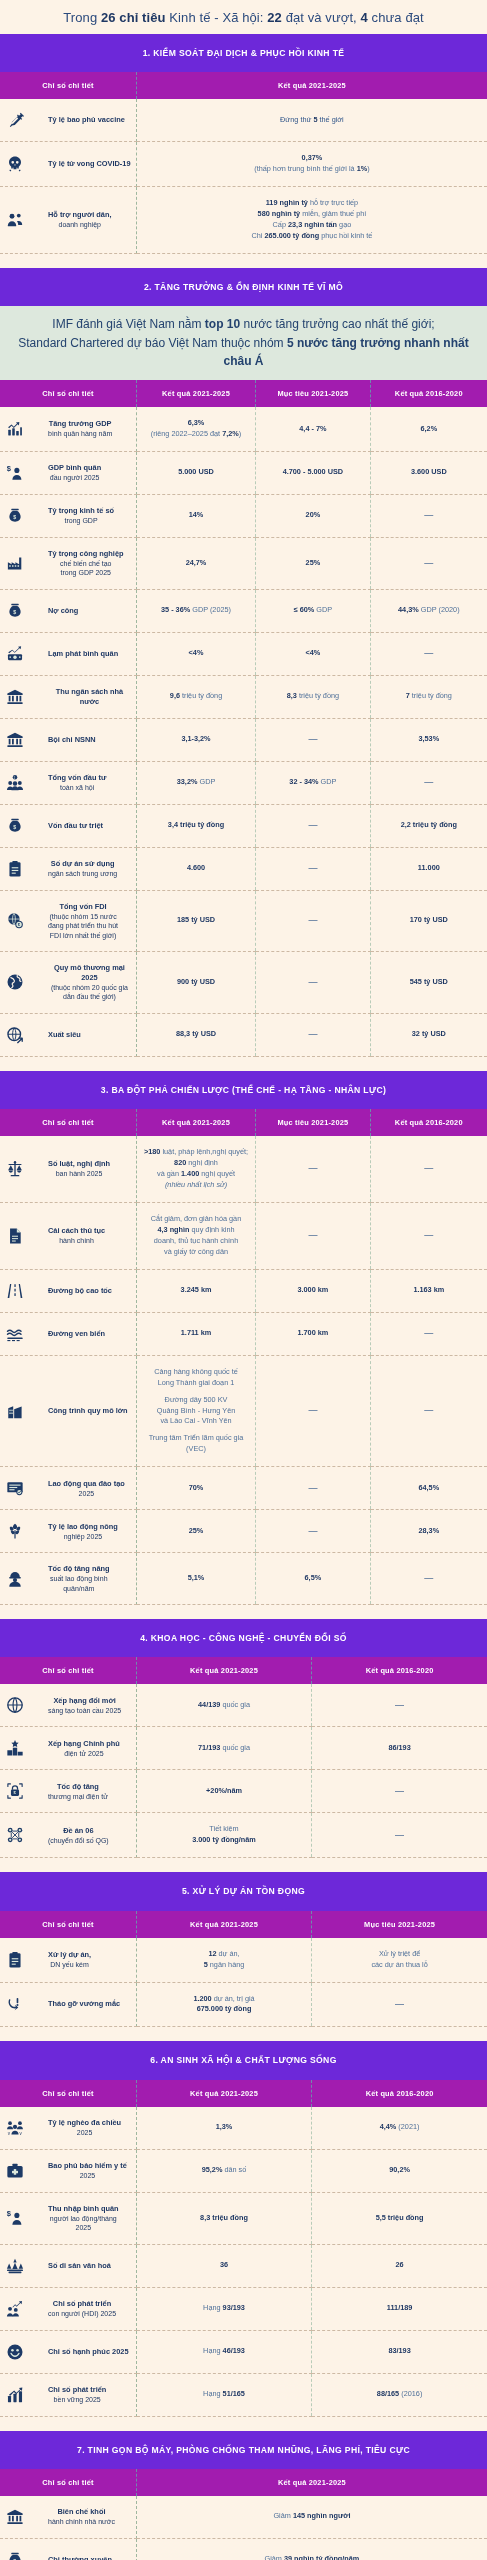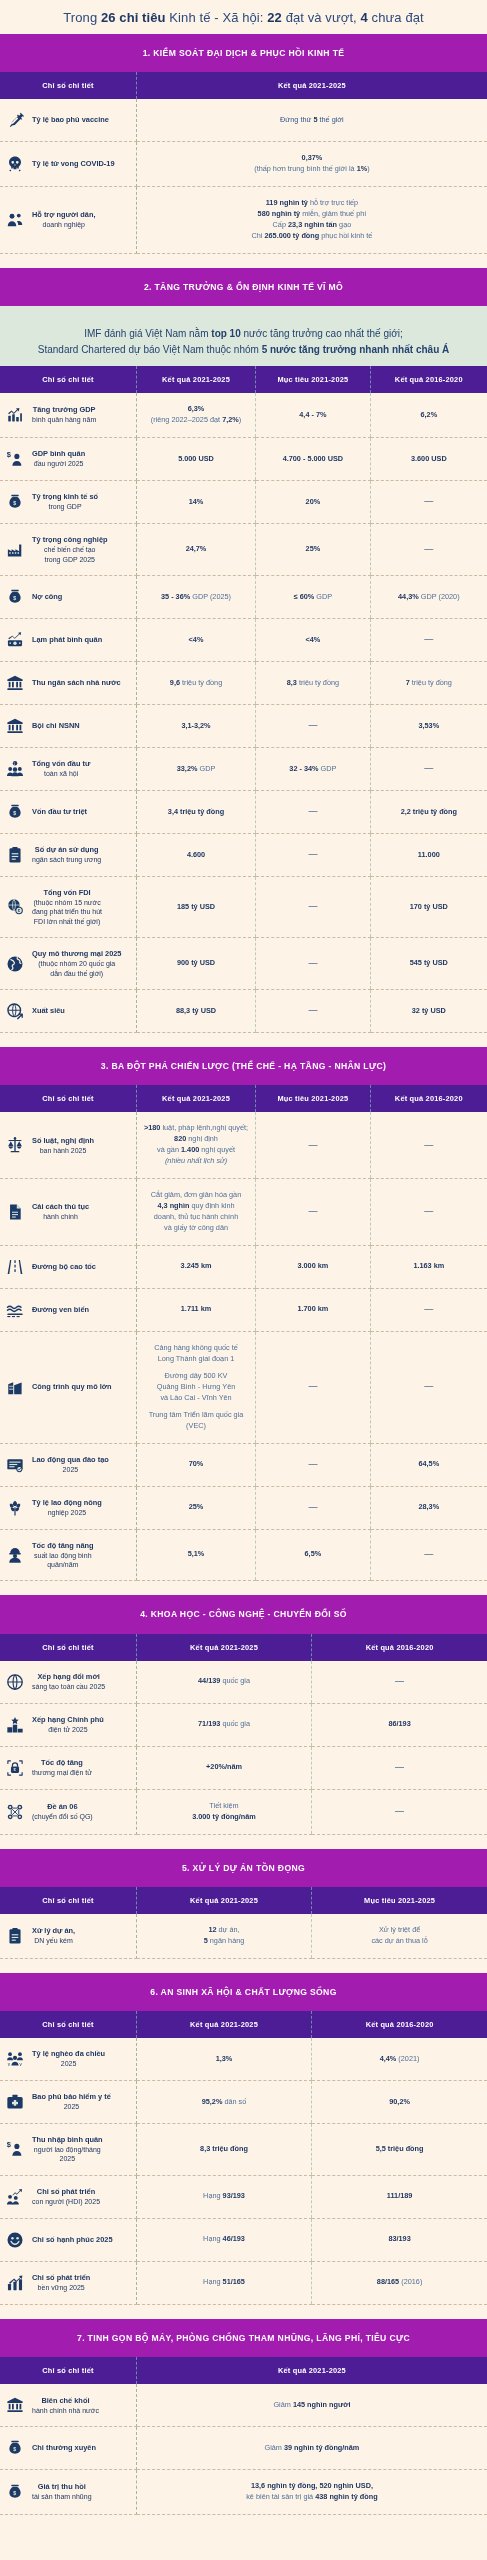--- a/index.html
+++ b/index.html
@@ -18,47 +18,47 @@
     font-size:13px;
     color:#2b4a7d;
     padding:10px 8px 9px 8px;
     letter-spacing:.1px;
   }
   .topnote b{font-weight:bold;color:#1f3864;}
 
   
   .section{margin:0 0 14px 0;}
   .sec-title{
-    background:#a21caf;
+    background:#6d28d9;
     color:#ffffff;
     text-align:center;
     font-size:8.6px;
     font-weight:bold;
     letter-spacing:.35px;
     padding:14px 6px 14px 6px;
     line-height:1.2;
   }
   .sec-note{
     background:#dde8dd;
     color:#24436f;
     text-align:center;
-    font-size:10px;
+    font-size:12px;
     line-height:1.55;
-    padding:20px 10px 9px 10px;
+    padding:9px 10px 9px 10px;
   }
   .sec-note b{font-weight:bold;}
 
   
   table.grid{
     width:100%;
     border-collapse:collapse;
     table-layout:fixed;
   }
   table.grid thead th{
-    background:#4c1d95;
+    background:#a21caf;
     color:#ffffff;
     font-size:7.4px;
     font-weight:bold;
     letter-spacing:.2px;
     padding:9px 4px;
     text-align:center;
     vertical-align:middle;
   }
   table.grid thead th + th{border-left:1px dashed #6f89ad;margin-top:11px;}
 
@@ -76,21 +76,21 @@
   table.grid tbody td:first-child{border-left:none;}
   table.grid tbody tr:last-child td{border-bottom:1px dashed #cdb9a4;}
   td.label{
     background:#dce8dc;
     text-align:left;
     padding:9px 6px 9px 8px;
     border-bottom:1px dashed #b7c9b7;
     border-left:none;
     border-right:1px dashed #9fb79f;
   }
-  .labelwrap{display:flex;align-items:center;gap:7px;}
+  .labelwrap{display:flex;align-items:center;gap:23px;}
   .ltext{
     font-size:7.4px;
     font-weight:bold;
     color:#1f3864;
     line-height:1.35;
   }
   .ltext .sub{font-weight:normal;font-size:7px;display:block;}
   .ico{
     flex:0 0 20px;
     width:20px;height:20px;
@@ -888,20 +888,39 @@
               </td>
               <td class="val">
                 <div><b>12</b><span class="mut"> dự án,</span></div>
                 <div><b>5</b><span class="mut"> ngân hàng</span></div>
               </td>
               <td class="val">
                 <div><span class="mut">Xử lý triệt để</span></div>
                 <div><span class="mut">các dự án thua lỗ</span></div>
               </td>
             </tr>
+            <tr>
+              <td class="label">
+                <div class="labelwrap">
+                  <span class="ico">
+                    <svg viewBox="0 0 24 24">
+                      <path d="M4.6 5.2c-1.8 2.4-1.6 6.6.6 9.4 2.2 2.8 5.4 3.6 8 3.2l-1.6 2.6 4.8-3.6-4.2-3.8.8 2.6c-2.2.4-4.8-.4-6.4-2.4-1.6-2-1.8-5-.6-7l-1.4-1z"></path>
+                      <rect x="14.2" y="4" width="2.2" height="7" rx="1"></rect>
+                      <circle cx="15.3" cy="13.3" r="1.4"></circle>
+                    </svg>
+                  </span>
+                  <span class="ltext">Tháo gỡ vướng mắc</span>
+                </div>
+              </td>
+              <td class="val">
+                <div><b>1.200</b><span class="mut"> dự án, trị giá</span></div>
+                <div><b>675.000 tỷ đồng</b></div>
+              </td>
+              <td class="val"><span class="dash">—</span></td>
+            </tr>
           </tbody>
         </table>
       </div>
       <div class="section">
         <div class="sec-title">6. AN SINH XÃ HỘI &amp; CHẤT LƯỢNG SỐNG</div>
         <table class="grid">
           <colgroup>
             <col style="width: 28%;">
             <col style="width: 36%;">
             <col style="width: 36%;">
@@ -978,20 +997,43 @@
               </td>
               <td class="val">
                 <div><b>5,5 triệu đồng</b></div>
               </td>
             </tr>
             <tr>
               <td class="label">
                 <div class="labelwrap">
                   <span class="ico">
                     <svg viewBox="0 0 24 24">
+                      <path d="M12 2.2l2.2 5.2H9.8z"></path>
+                      <path d="M4.2 8.6l3 7h-6z"></path>
+                      <path d="M19.8 8.6l3 7h-6z"></path>
+                      <path d="M12 7.6l3.6 8.4H8.4z"></path>
+                      <rect x="1.4" y="16.6" width="21.2" height="2.2" rx=".6"></rect>
+                      <rect x="3.4" y="19.4" width="17.2" height="2.2" rx=".6"></rect>
+                    </svg>
+                  </span>
+                  <span class="ltext">Số di sản văn hoá</span>
+                </div>
+              </td>
+              <td class="val">
+                <div><b>36</b></div>
+              </td>
+              <td class="val">
+                <div><b>26</b></div>
+              </td>
+            </tr>
+            <tr>
+              <td class="label">
+                <div class="labelwrap">
+                  <span class="ico">
+                    <svg viewBox="0 0 24 24">
                       <path d="M11.6 2.6l1.2 1.2 3.4-3.4.4 3.4-3.4-.4" fill="none"></path>
                       <path d="M9.6 9.6l2.6-2.6 2 2 5-5 1.6 1.6.5-4.2-4.2.5 1.5 1.5-4.4 4.4-2-2-3.8 3.8z"></path>
                       <circle cx="5.4" cy="11.8" r="2.6"></circle>
                       <circle cx="13" cy="13.2" r="2.6"></circle>
                       <path d="M1.2 22c0-2.4 1.9-4.3 4.2-4.3s4.2 1.9 4.2 4.3z"></path>
                       <path d="M8.8 22c0-2.4 1.9-4.3 4.2-4.3s4.2 1.9 4.2 4.3z"></path>
                     </svg>
                   </span>
                   <span class="ltext">Chỉ số phát triển<span class="sub">con người (HDI) 2025</span></span>
                 </div>

